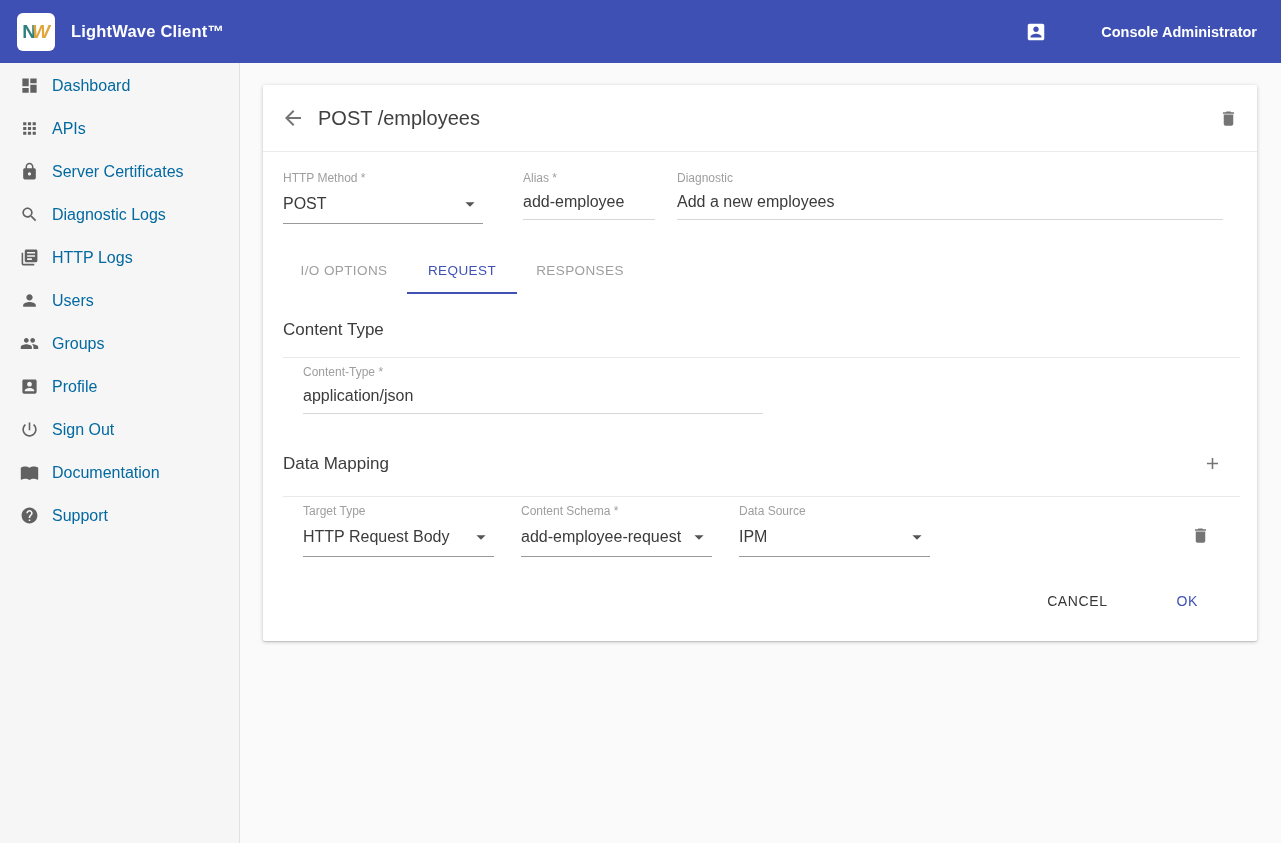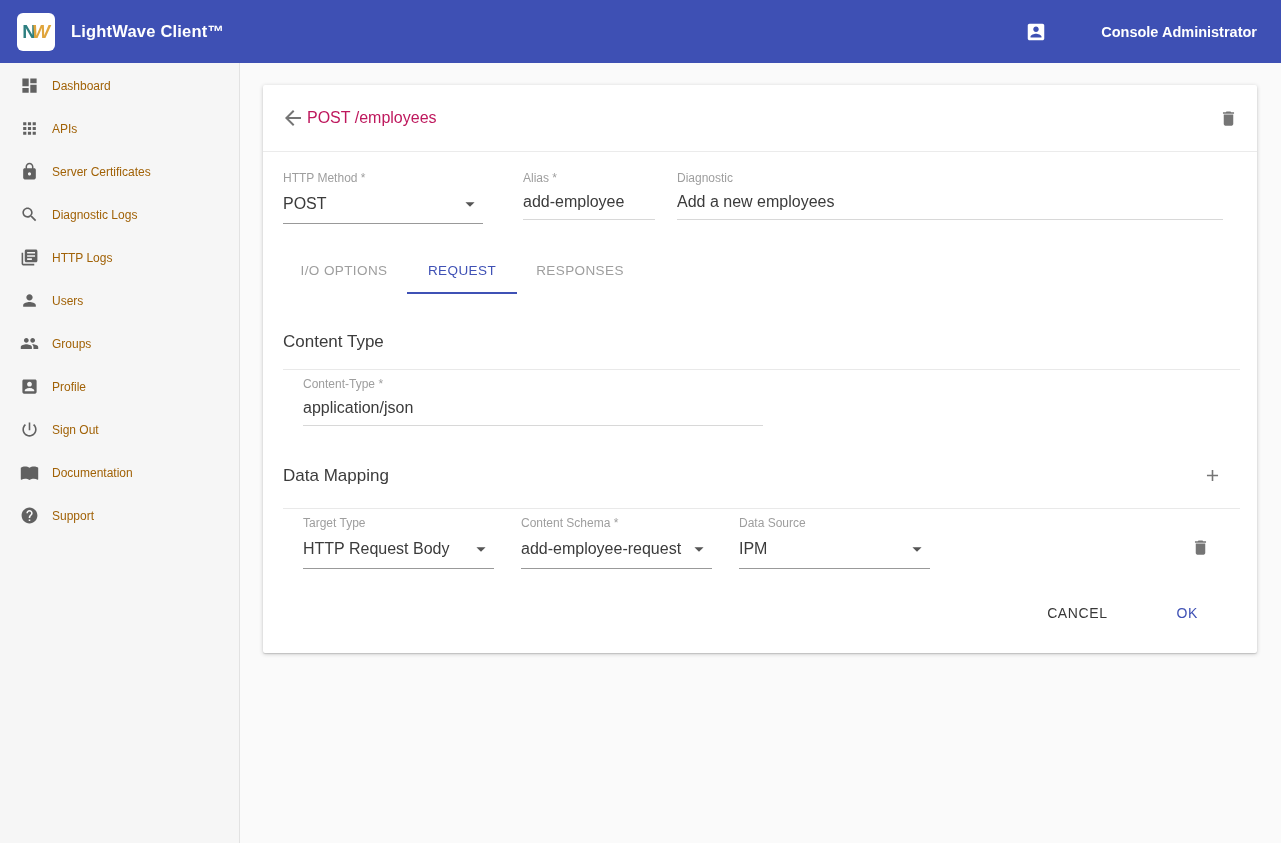--- a/index.html
+++ b/index.html
@@ -37,41 +37,41 @@
 
   
   .shell { display: flex; height: 780px; }
   .sidebar {
     width: 240px; flex: none; background: #F6F6F6;
     border-right: 1px solid #E2E2E2; padding-top: 1px;
   }
   .nav-item {
     height: 43px; display: flex; align-items: center;
     padding: 0 16px 0 20px; cursor: pointer;
-    color: #a16207; font-size: 12px;
+    color: #0369a1; font-size: 16px;
   }
   .nav-item svg { width: 19px; height: 19px; fill: #616161; margin-right: 13px; flex: none; }
 
   .main { flex: 1; background: #FAFAFA; }
 
   
   .card {
     width: 994px; margin: 22px 0 0 23px; background: #FFFFFF;
     border-radius: 2px; box-shadow: 0 1px 4px rgba(0,0,0,0.2), 0 1px 1px rgba(0,0,0,0.12);
   }
   .card-header {
     height: 67px; display: flex; align-items: center;
     padding: 0 19px 0 18px; border-bottom: 1px solid #EBEBEB;
   }
   .icon-btn {
     background: none; border: none; padding: 0; cursor: pointer;
     display: flex; align-items: center; justify-content: center;
   }
   .back-btn svg { width: 24px; height: 24px; fill: #757575; }
-  .card-title { font-size: 16px; color: #be185d; margin-left: 2px; }
+  .card-title { font-size: 20px; color: #404040; margin-left: 13px; }
   .trash-btn { margin-left: auto; }
   .trash-btn svg, .dm-trash svg { width: 19px; height: 19px; fill: #757575; }
   .add-btn svg { width: 19px; height: 19px; fill: #757575; }
 
   .card-body { padding: 0 17px 0 20px; }
 
   
   .fields-row { display: flex; margin-top: 19px; }
   .field-label { font-size: 12px; color: #9E9E9E; margin-bottom: 8px; }
   .field-value {
@@ -91,21 +91,21 @@
   .tab {
     width: 110px; height: 46px; display: flex; align-items: center; justify-content: center;
     font-size: 13.5px; font-weight: 500; letter-spacing: 0.4px;
     color: #9E9E9E; cursor: pointer; margin-right: 8px;
     border-bottom: 2px solid transparent;
   }
   .tab.active { color: #3F51B5; border-bottom-color: #3F51B5; }
 
   
   .section-heading { font-size: 17px; color: #3C3C3C; }
-  .ct-heading { margin-top: 38px; }
+  .ct-heading { margin-top: 26px; }
   .divider { height: 1px; background: #E9E9E9; margin-top: 17px; }
   .ct-field { width: 460px; margin-left: 20px; margin-top: 7px; }
 
   .dm-heading-row {
     display: flex; align-items: flex-start; justify-content: space-between;
     margin-top: 40px; padding-right: 18px;
   }
   .dm-divider { margin-top: 22px; }
   .dm-row { display: flex; align-items: flex-start; margin-top: 7px; margin-left: 20px; }
   .f-target { width: 191px; margin-right: 27px; }

